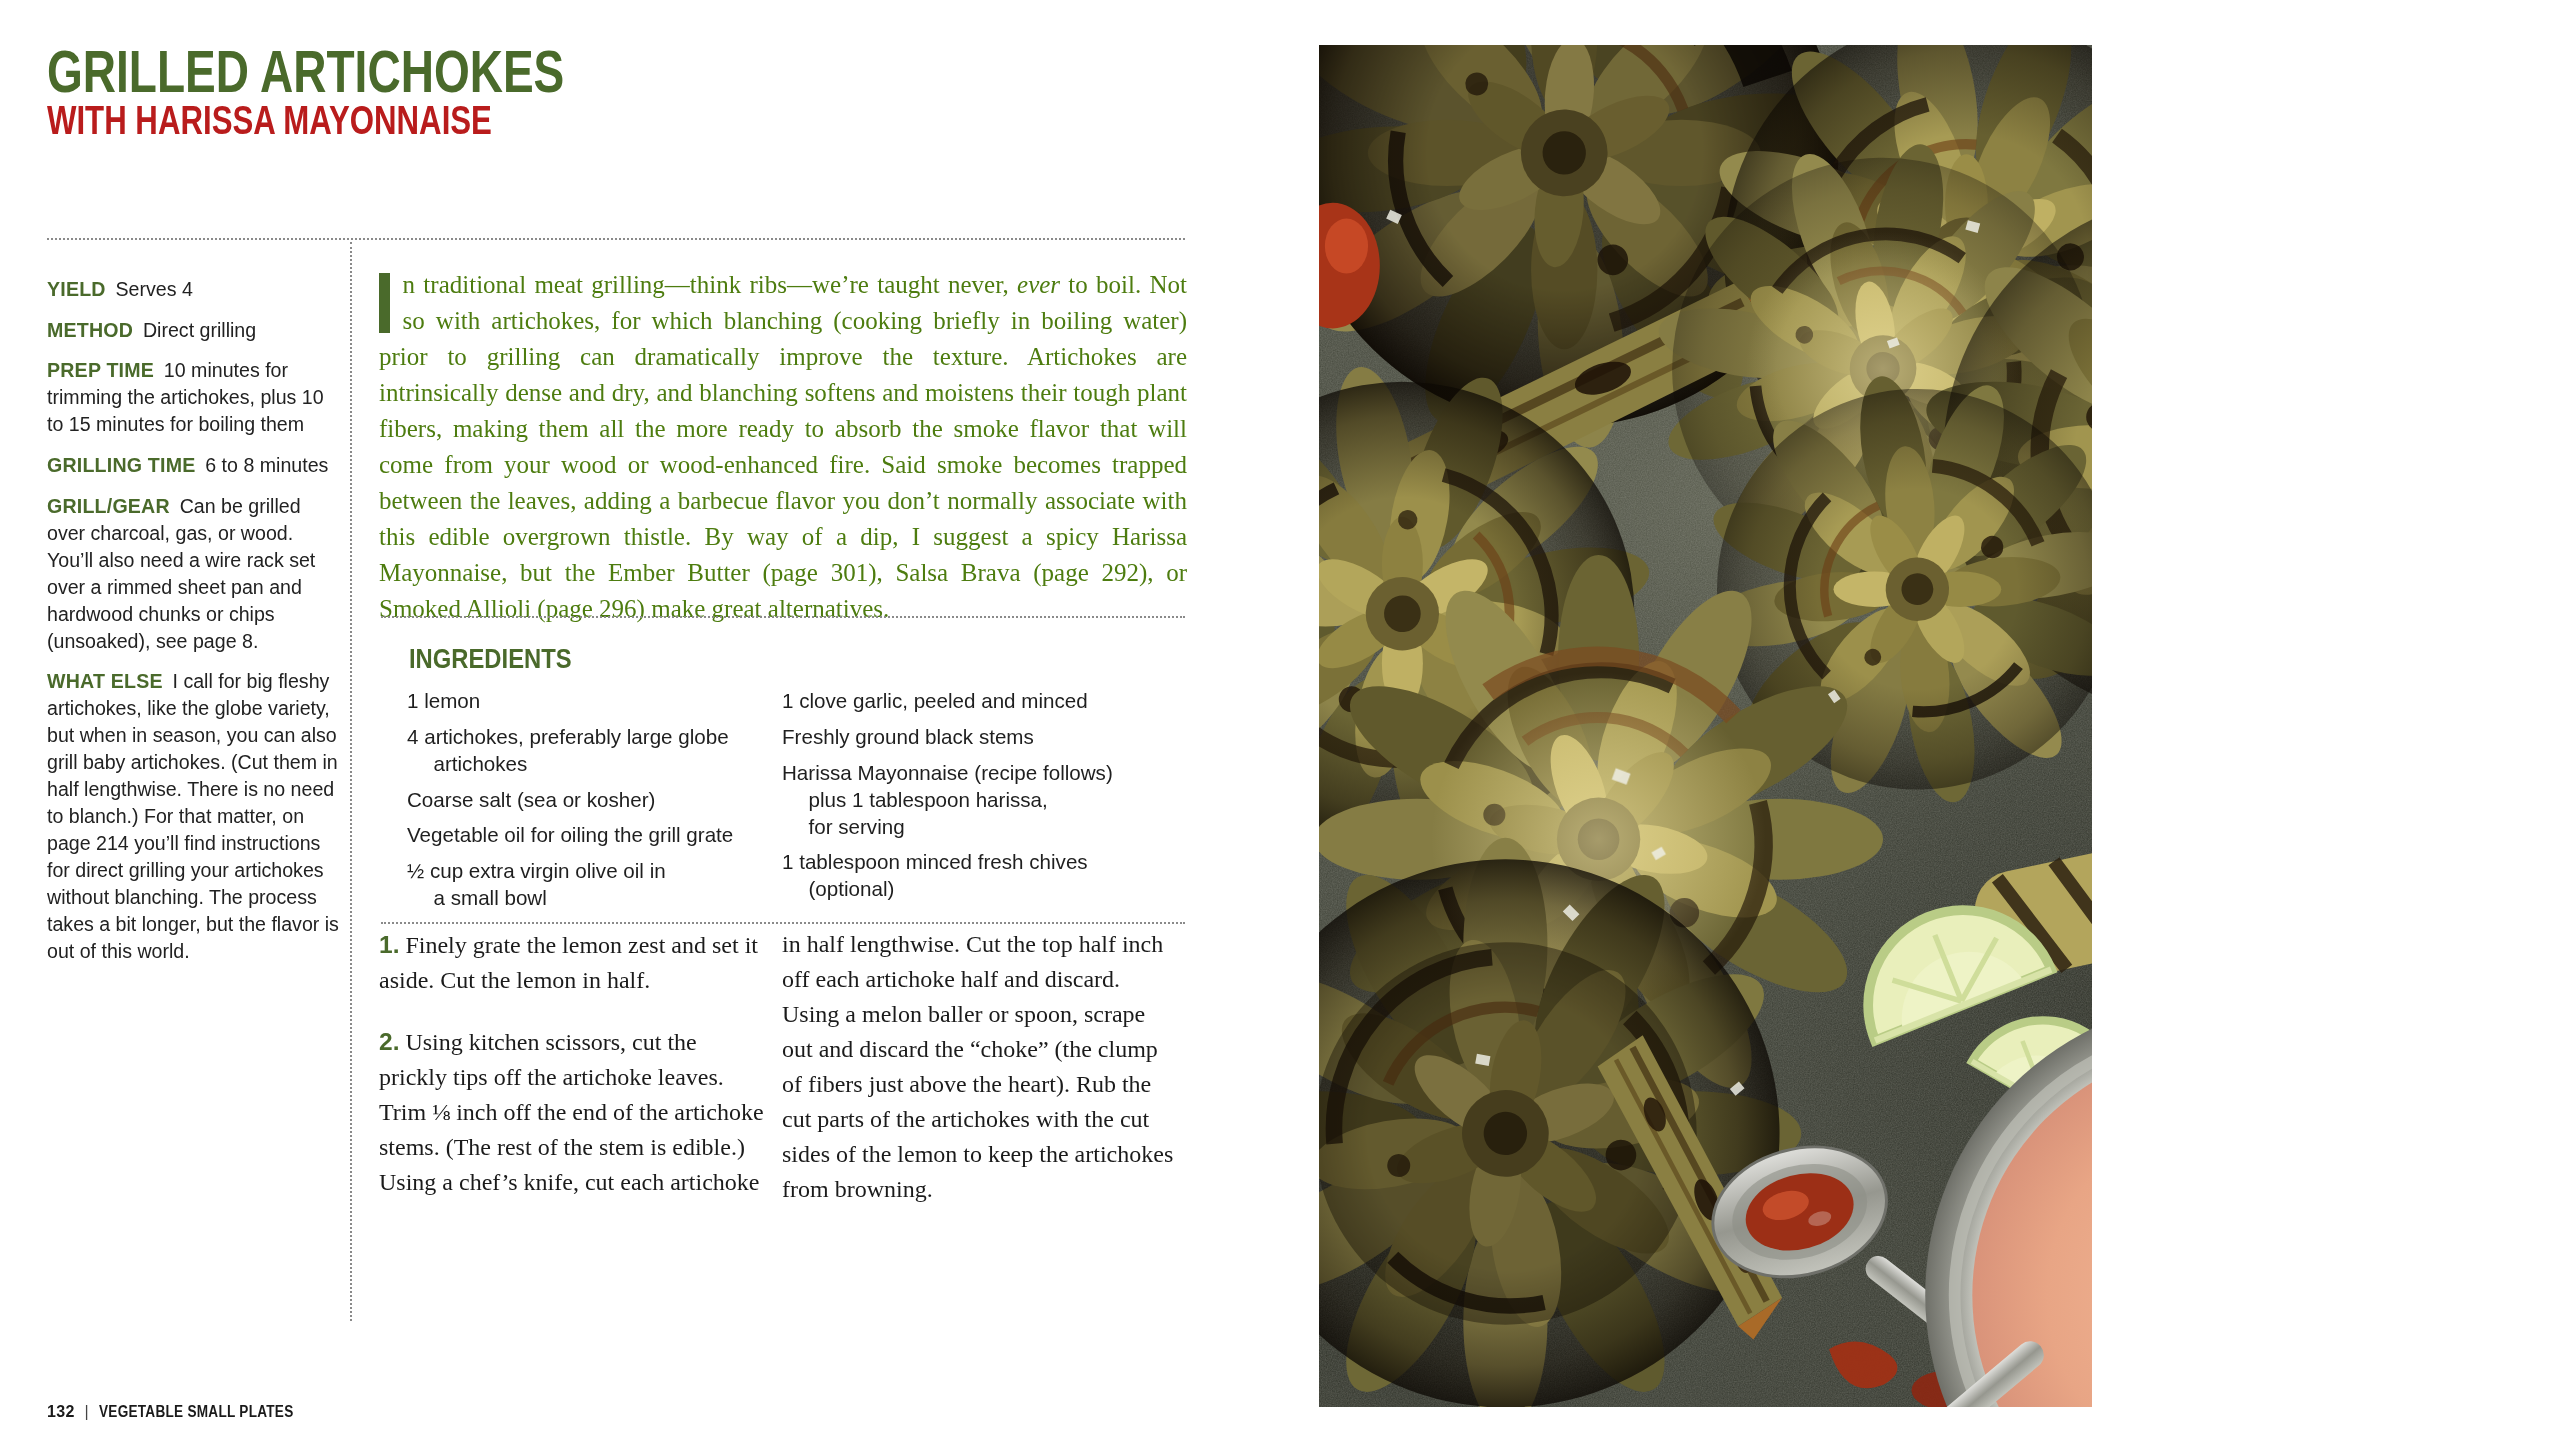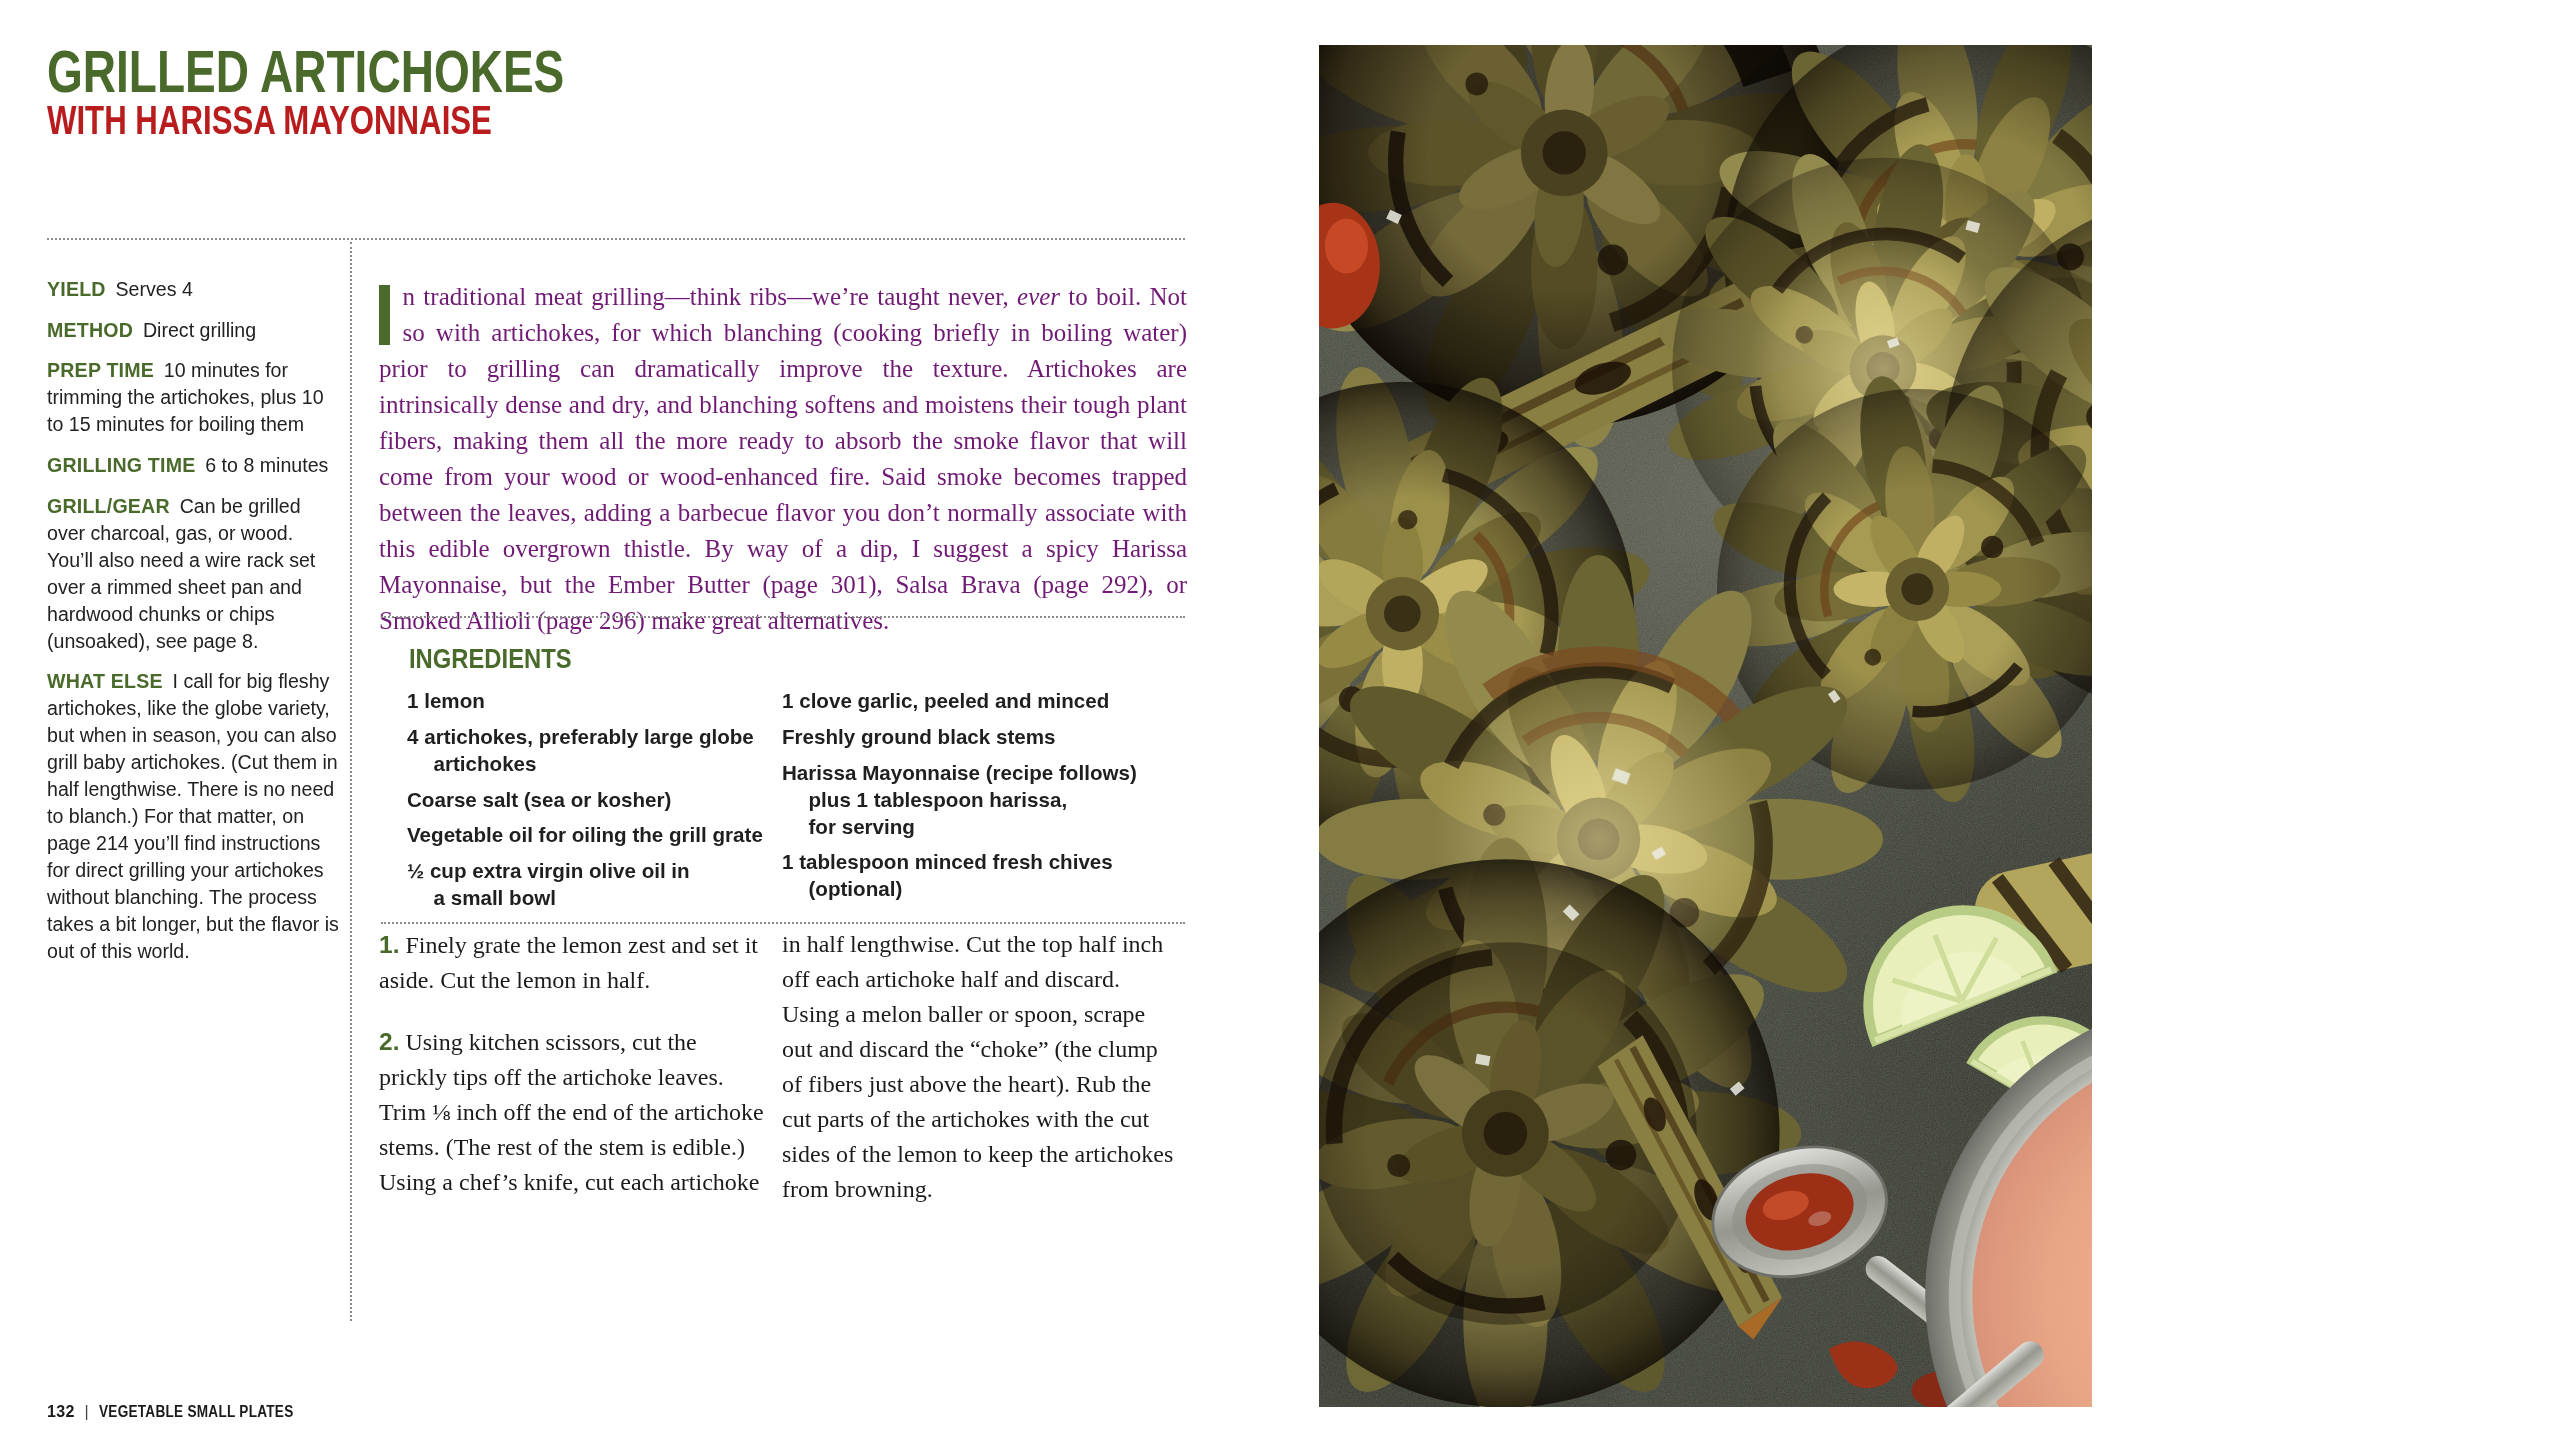--- a/index.html
+++ b/index.html
@@ -19,27 +19,27 @@
   .rule-ing-bot{left:381px;top:922px;width:804px;}
   .dotted-v{position:absolute;border-left:2.9px dotted #8a8a8a;width:0;left:350px;top:242px;height:1079px;}
 
   
   .sidebar{position:absolute;left:47px;top:276px;width:296px;font-size:19.6px;line-height:27px;color:#222;}
   .side-item{margin:0 0 13.7px 0;}
   .side-label{font-weight:800;color:var(--green);letter-spacing:0.2px;margin-top:13px;}
 
   
   .intro{position:absolute;left:379px;top:267px;width:808px;font-family:"Liberation Serif",serif;
-         font-size:25px;line-height:36px;color:#701a75;text-align:justify;margin-top:12px;}
+         font-size:25px;line-height:36px;color:#4d7c0f;text-align:justify;}
   .dropcap{float:left;width:10.8px;height:60px;background:var(--green);margin:5.9px 12.8px 0 0;}
   .it{font-style:italic;}
 
   
   .ing-head{position:absolute;left:409px;top:643px;margin:0;font-size:28px;font-weight:800;color:var(--green);}
-  .ing-col{position:absolute;top:687px;font-size:20.6px;line-height:27px;color:#1f1f1f;font-weight:bold;}
+  .ing-col{position:absolute;top:687px;font-size:20.6px;line-height:27px;color:#1f1f1f;}
   .ing-col1{left:407px;width:368px;}
   .ing-col2{left:782px;width:383px;}
   .ing{margin:0 0 8.8px 0;}
   .ing .wrap{padding-left:26.5px;}
 
   
   .steps-col{position:absolute;top:927px;font-family:"Liberation Serif",serif;font-size:24px;
              line-height:35px;color:#1b1b1b;}
   .steps-col1{left:379px;width:390px;}
   .steps-col2{left:782px;width:392px;}

